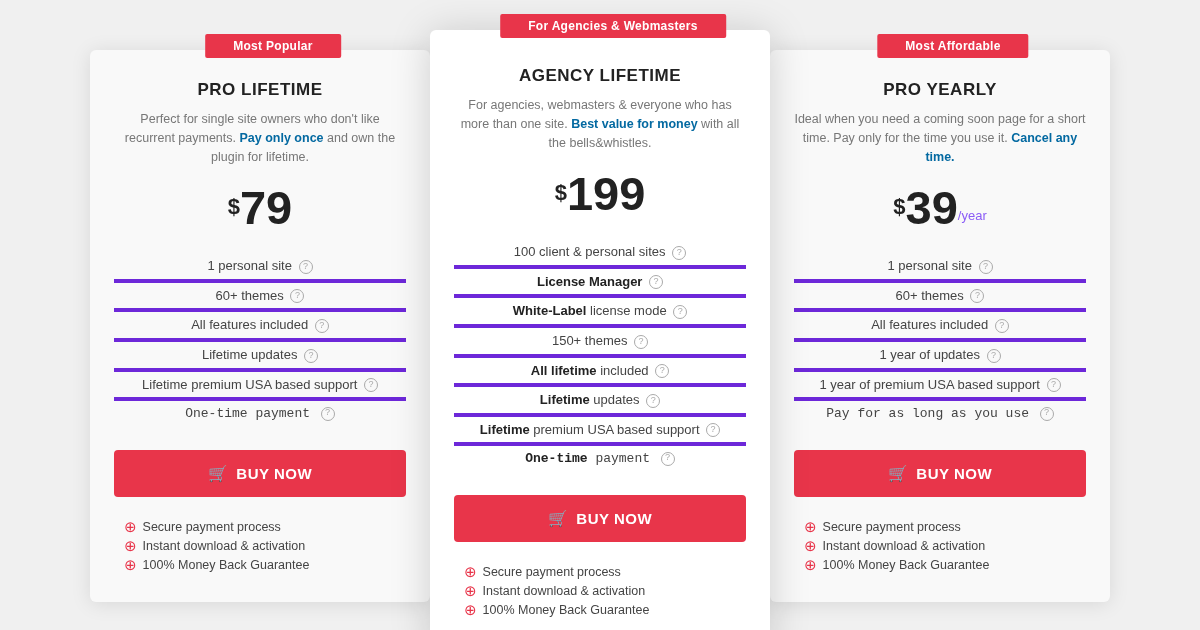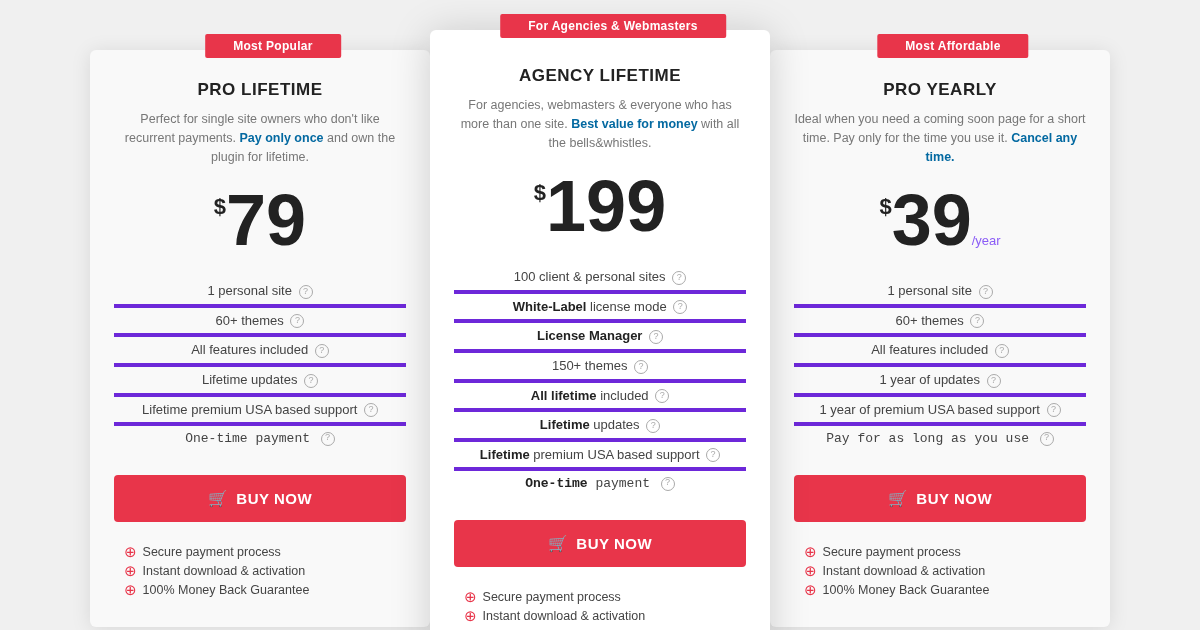--- a/index.html
+++ b/index.html
@@ -79,21 +79,21 @@
       align-items: flex-start;
       justify-content: center;
     }
     .price-dollar {
       font-size: 22px;
       font-weight: 700;
       color: #222;
       margin-top: 10px;
     }
     .price-amount {
-      font-size: 72px;
+      font-size: 47px;
       font-weight: 800;
       color: #222;
       line-height: 1;
       text-align: right;
     }
     .price-period {
       font-size: 13px;
       color: #8b5cf6;
       align-self: flex-end;
       margin-bottom: 8px;
@@ -206,22 +206,22 @@
     <div class="plan-card featured">
       <div class="badge">For Agencies &amp; Webmasters</div>
       <div class="plan-name">AGENCY LIFETIME</div>
       <div class="plan-desc">For agencies, webmasters &amp; everyone who has more than one site. <strong>Best value for money</strong> with all the bells&amp;whistles.</div>
       <div class="price-block">
         <span class="price-dollar">$</span>
         <span class="price-amount">199</span>
       </div>
       <ul class="features-list">
         <li>100 client &amp; personal sites <span class="info-icon">?</span></li>
+        <li><strong>License Manager</strong> <span class="info-icon">?</span></li>
         <li><strong>White-Label</strong> license mode <span class="info-icon">?</span></li>
-        <li><strong>License Manager</strong> <span class="info-icon">?</span></li>
         <li>150+ themes <span class="info-icon">?</span></li>
         <li><strong>All lifetime</strong> included <span class="info-icon">?</span></li>
         <li><strong>Lifetime</strong> updates <span class="info-icon">?</span></li>
         <li><strong>Lifetime</strong> premium USA based support <span class="info-icon">?</span></li>
         <li><strong>One-time</strong> payment <span class="info-icon">?</span></li>
       </ul>
       <button class="buy-btn">
         <span class="cart-icon">🛒</span>
         <span>BUY NOW</span>
       </button>

